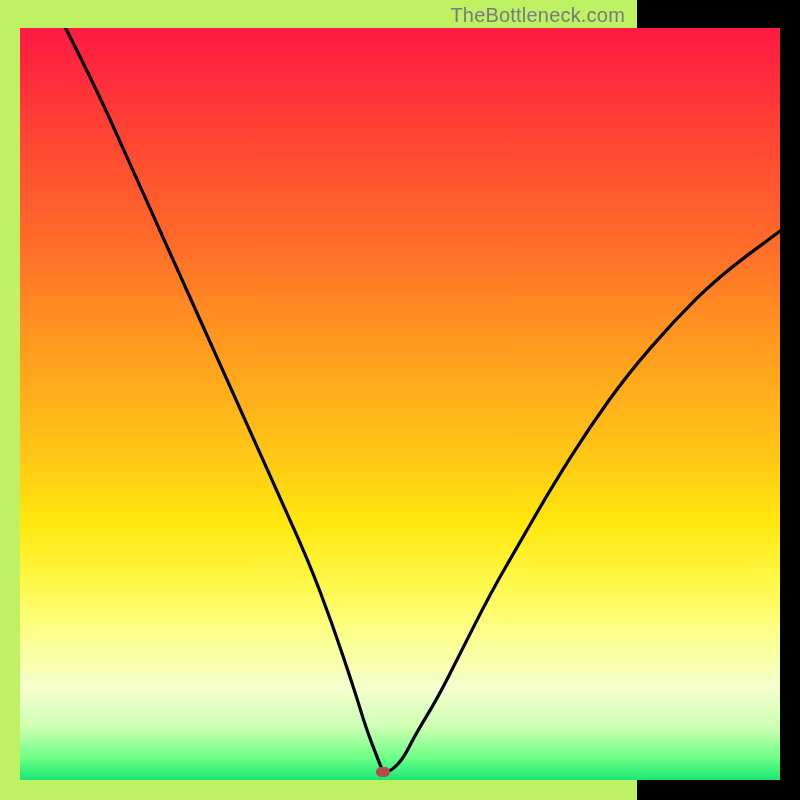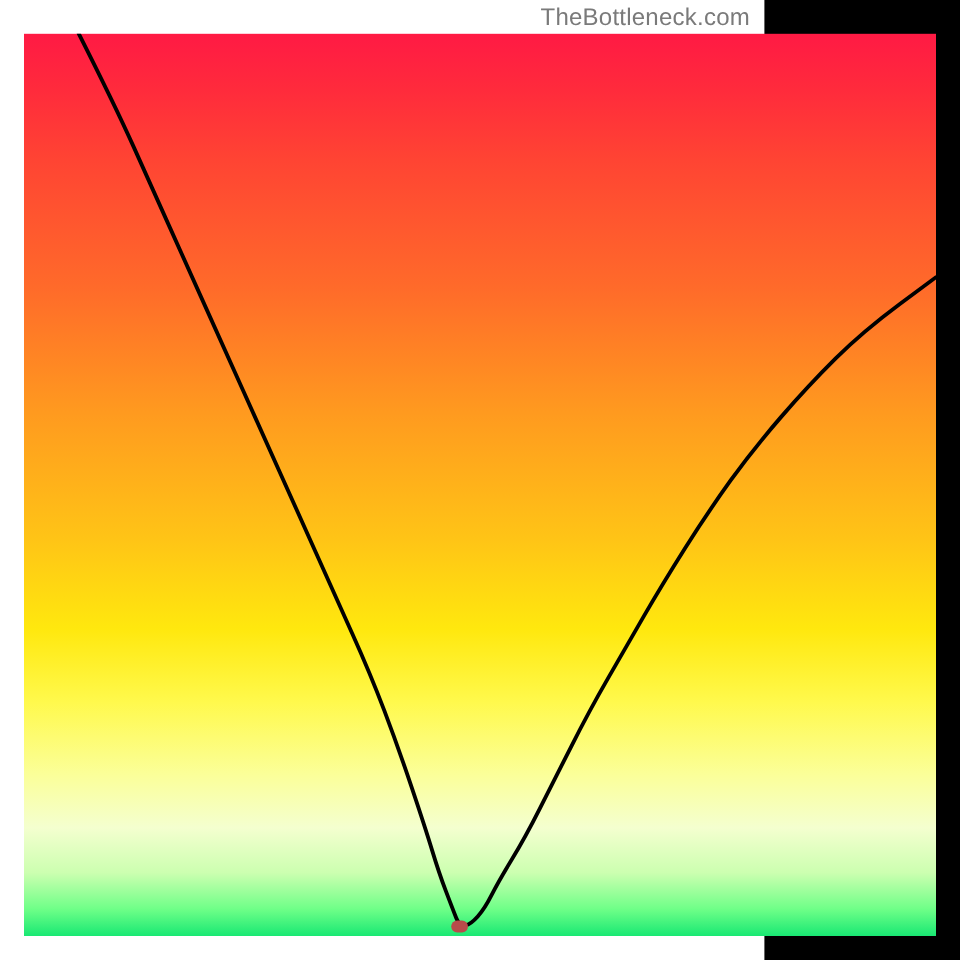--- a/index.html
+++ b/index.html
@@ -8,21 +8,21 @@
     width: 800px;
     height: 800px;
     background: #000;
     overflow: hidden;
     font-family: Arial, Helvetica, sans-serif;
   }
   .frame {
     position: relative;
     width: 637px;
     height: 800px;
-    background: #ffffff;
+    background: #bef264;
   }
   .watermark {
     position: absolute;
     top: 4px;
     right: 12px;
     color: #7a7a7a;
     font-size: 20px;
     font-weight: 500;
     letter-spacing: 0.2px;
     z-index: 5;

